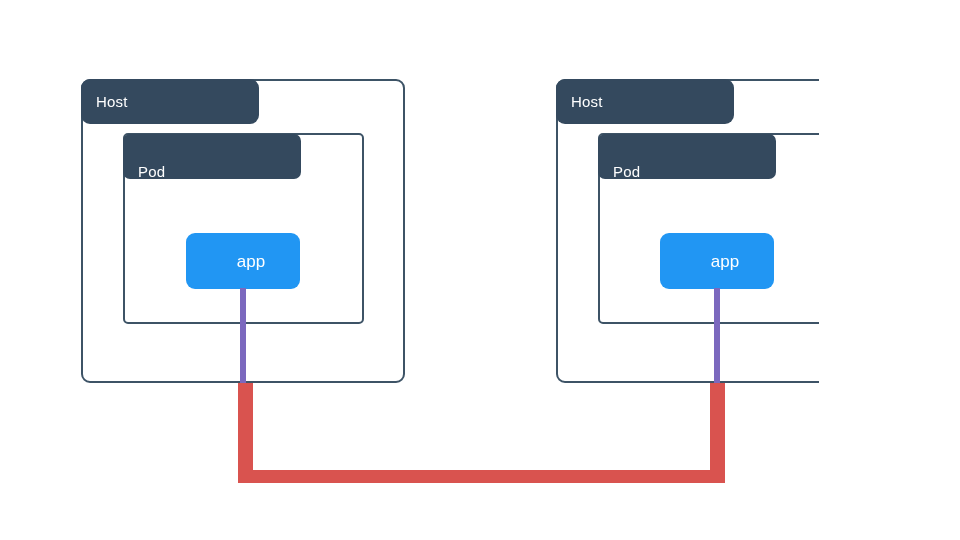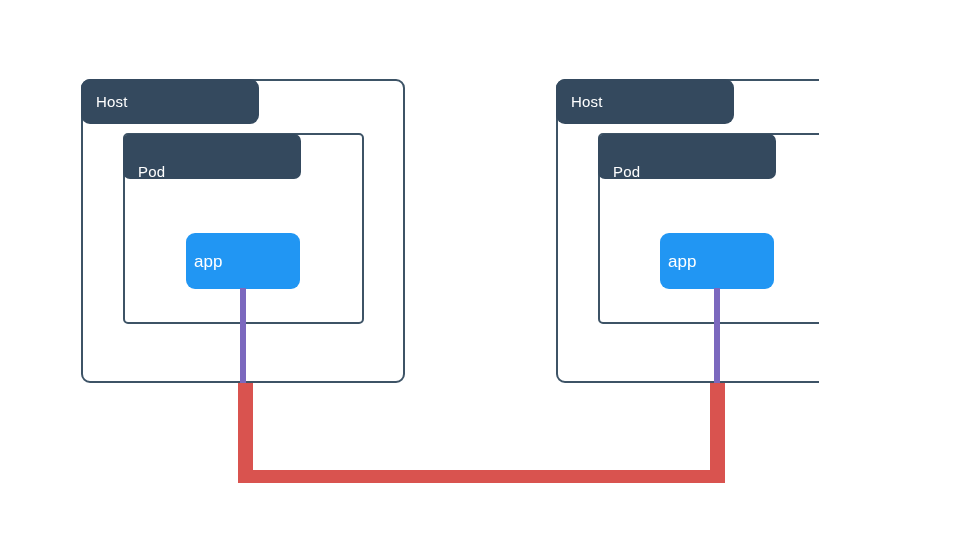--- a/index.html
+++ b/index.html
@@ -60,20 +60,21 @@
 
   
   .app-box {
     position: absolute;
     box-sizing: border-box;
     background: #2196f3;
     border-radius: 9px;
     color: #ffffff;
     display: flex;
     align-items: center;
+    justify-content: center;
     font-size: 17px;
     line-height: 1;
     white-space: nowrap;
   }
   .app-box .app-text {
     transform: translateX(8px);
   }
 
   
   .purple-link {

